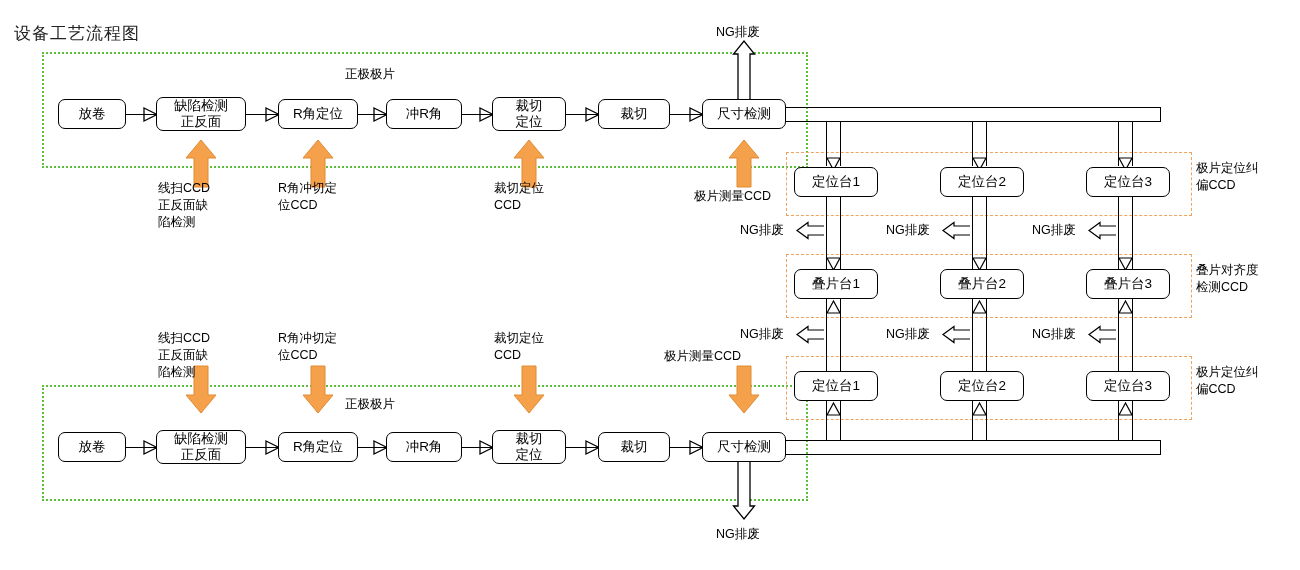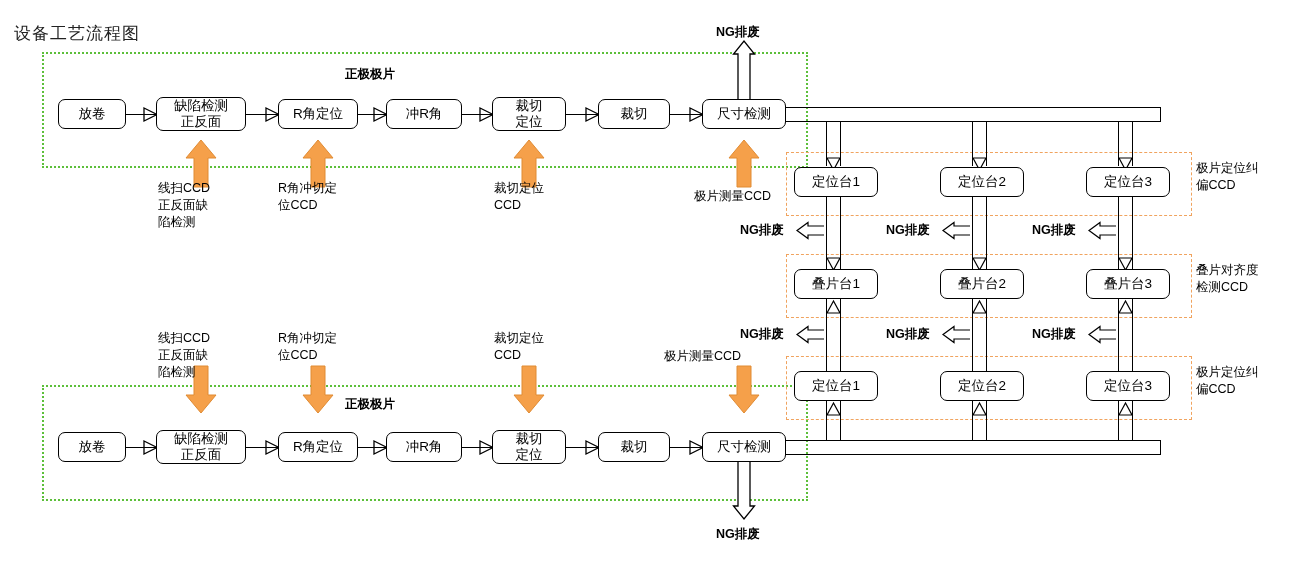--- a/index.html
+++ b/index.html
@@ -50,21 +50,21 @@
   }
 
   .label{
     position:absolute;
     font-size:12.5px;
     line-height:1.35;
     color:#000;
     white-space:pre-line;
     z-index:4;
   }
-  .label.bold{font-weight:bold;}
+  .label.bold{font-weight:normal;}
 
   
   .line{
     position:absolute;
     background:#000;
     z-index:1;
   }
   .hline{height:1.4px;}
   .vline{width:1.4px;}
 

